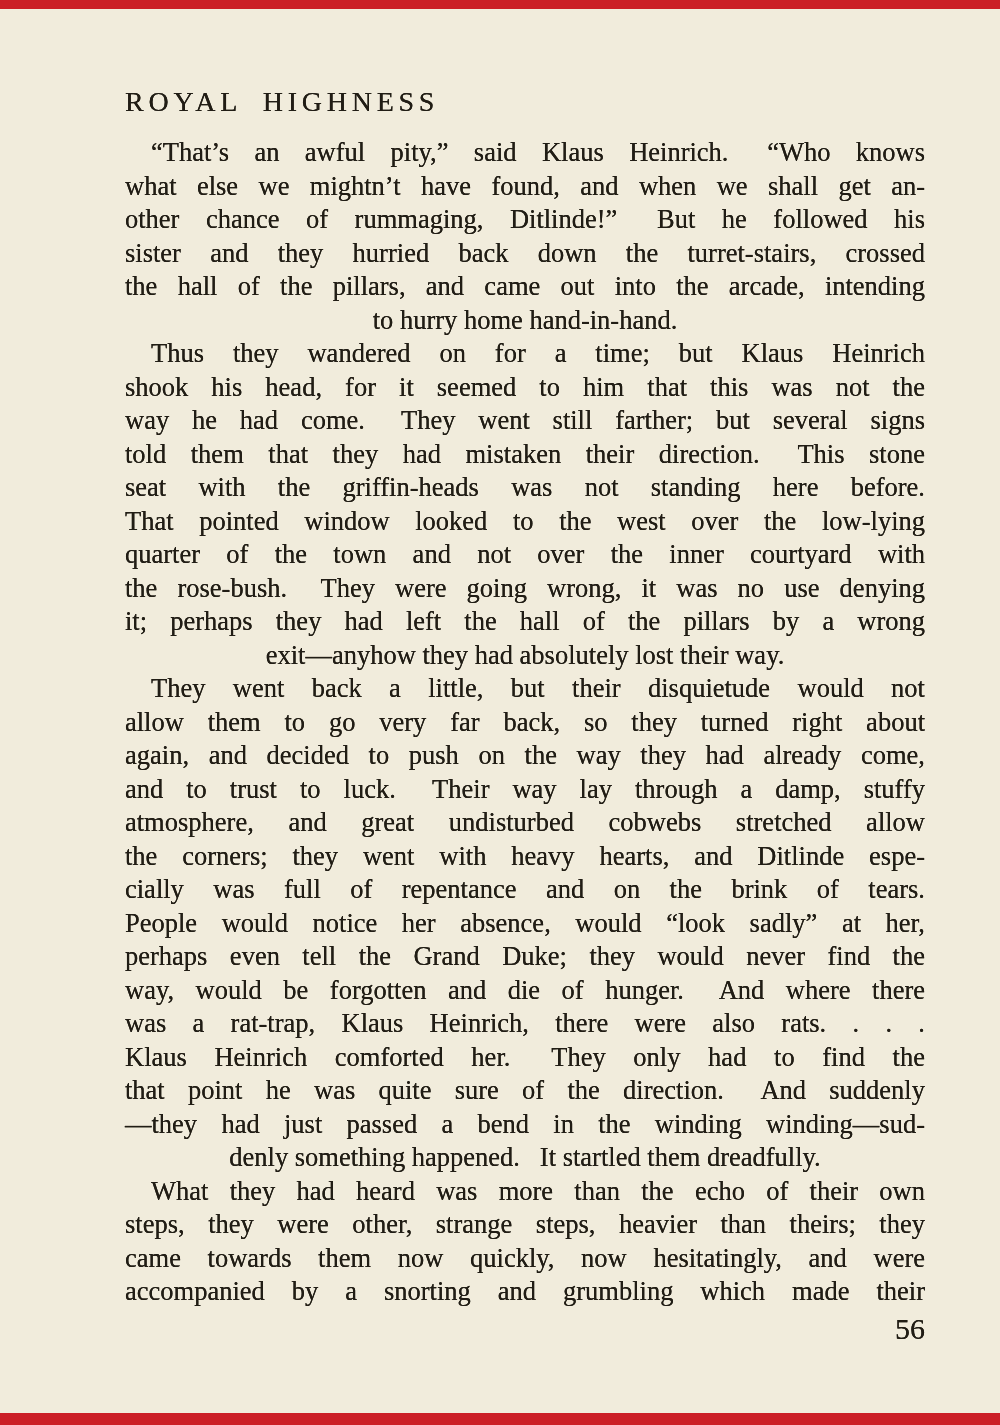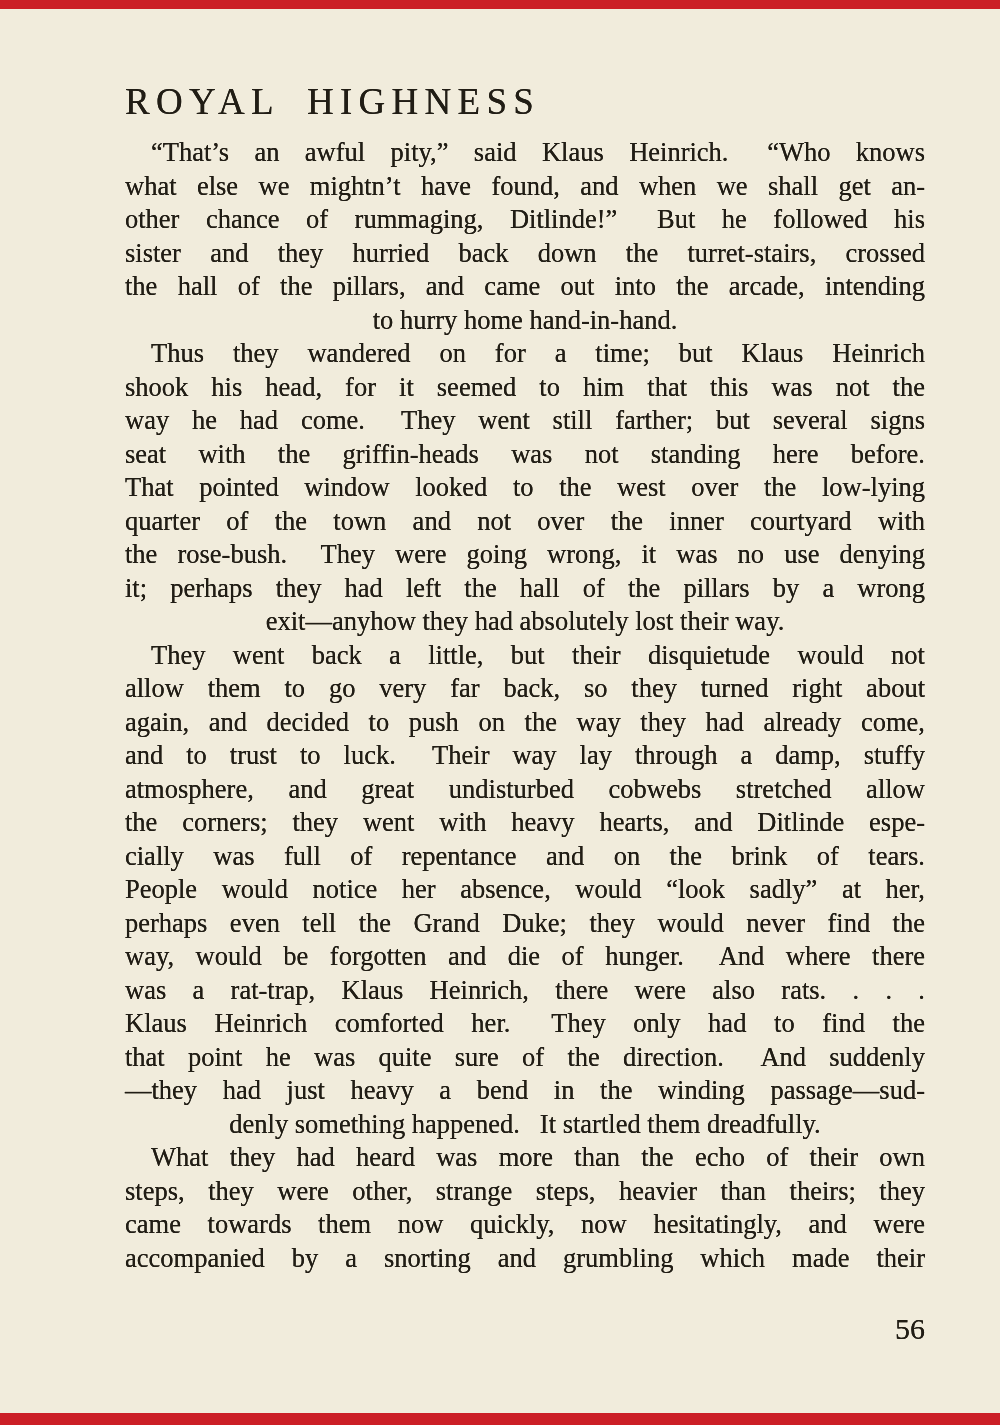--- a/index.html
+++ b/index.html
@@ -28,21 +28,21 @@
   .edge-bar.top { top: 0; height: 9px; }
   .edge-bar.bottom { bottom: 0; height: 12px; }
 
   .page-content {
     position: absolute;
     left: 125px;
     top: 84px;
     width: 800px;
   }
   .running-head {
-    font-size: 37px;
+    font-size: 28px;
     line-height: 36px;
     font-weight: normal;
     letter-spacing: 0.17em;
     word-spacing: 0.35em;
     text-shadow: 0 0 0.5px currentColor;
   }
   .page-body {
     font-size: 26.5px;
     line-height: 33.5px;
     text-shadow: 0 0 0.4px currentColor;
@@ -82,20 +82,21 @@
         <div class="line just">what else we mightn’t have found, and when we shall get an-</div>
         <div class="line just">other chance of rummaging, Ditlinde!”  But he followed his</div>
         <div class="line just">sister and they hurried back down the turret-stairs, crossed</div>
         <div class="line just">the hall of the pillars, and came out into the arcade, intending</div>
         <div class="line">to hurry home hand-in-hand.</div>
       </div>
       <div class="paragraph">
         <div class="line just indent">Thus they wandered on for a time; but Klaus Heinrich</div>
         <div class="line just">shook his head, for it seemed to him that this was not the</div>
         <div class="line just">way he had come.  They went still farther; but several signs</div>
+        <div class="line just">told them that they had mistaken their direction.  This stone</div>
         <div class="line just">seat with the griffin-heads was not standing here before.</div>
         <div class="line just">That pointed window looked to the west over the low-lying</div>
         <div class="line just">quarter of the town and not over the inner courtyard with</div>
         <div class="line just">the rose-bush.  They were going wrong, it was no use denying</div>
         <div class="line just">it; perhaps they had left the hall of the pillars by a wrong</div>
         <div class="line">exit—anyhow they had absolutely lost their way.</div>
       </div>
       <div class="paragraph">
         <div class="line just indent">They went back a little, but their disquietude would not</div>
         <div class="line just">allow them to go very far back, so they turned right about</div>
@@ -103,21 +104,21 @@
         <div class="line just">and to trust to luck.  Their way lay through a damp, stuffy</div>
         <div class="line just">atmosphere, and great undisturbed cobwebs stretched allow</div>
         <div class="line just">the corners; they went with heavy hearts, and Ditlinde espe-</div>
         <div class="line just">cially was full of repentance and on the brink of tears.</div>
         <div class="line just">People would notice her absence, would “look sadly” at her,</div>
         <div class="line just">perhaps even tell the Grand Duke; they would never find the</div>
         <div class="line just">way, would be forgotten and die of hunger.  And where there</div>
         <div class="line just">was a rat-trap, Klaus Heinrich, there were also rats. . . .</div>
         <div class="line just">Klaus Heinrich comforted her.  They only had to find the</div>
         <div class="line just">that point he was quite sure of the direction.  And suddenly</div>
-        <div class="line just">—they had just heavy a bend in the winding passage—sud-</div>
+        <div class="line just">—they had just passed a bend in the winding winding—sud-</div>
         <div class="line">denly something happened.  It startled them dreadfully.</div>
       </div>
       <div class="paragraph">
         <div class="line just indent">What they had heard was more than the echo of their own</div>
         <div class="line just">steps, they were other, strange steps, heavier than theirs; they</div>
         <div class="line just">came towards them now quickly, now hesitatingly, and were</div>
         <div class="line just">accompanied by a snorting and grumbling which made their</div>
       </div>
     </div>
 </div>

